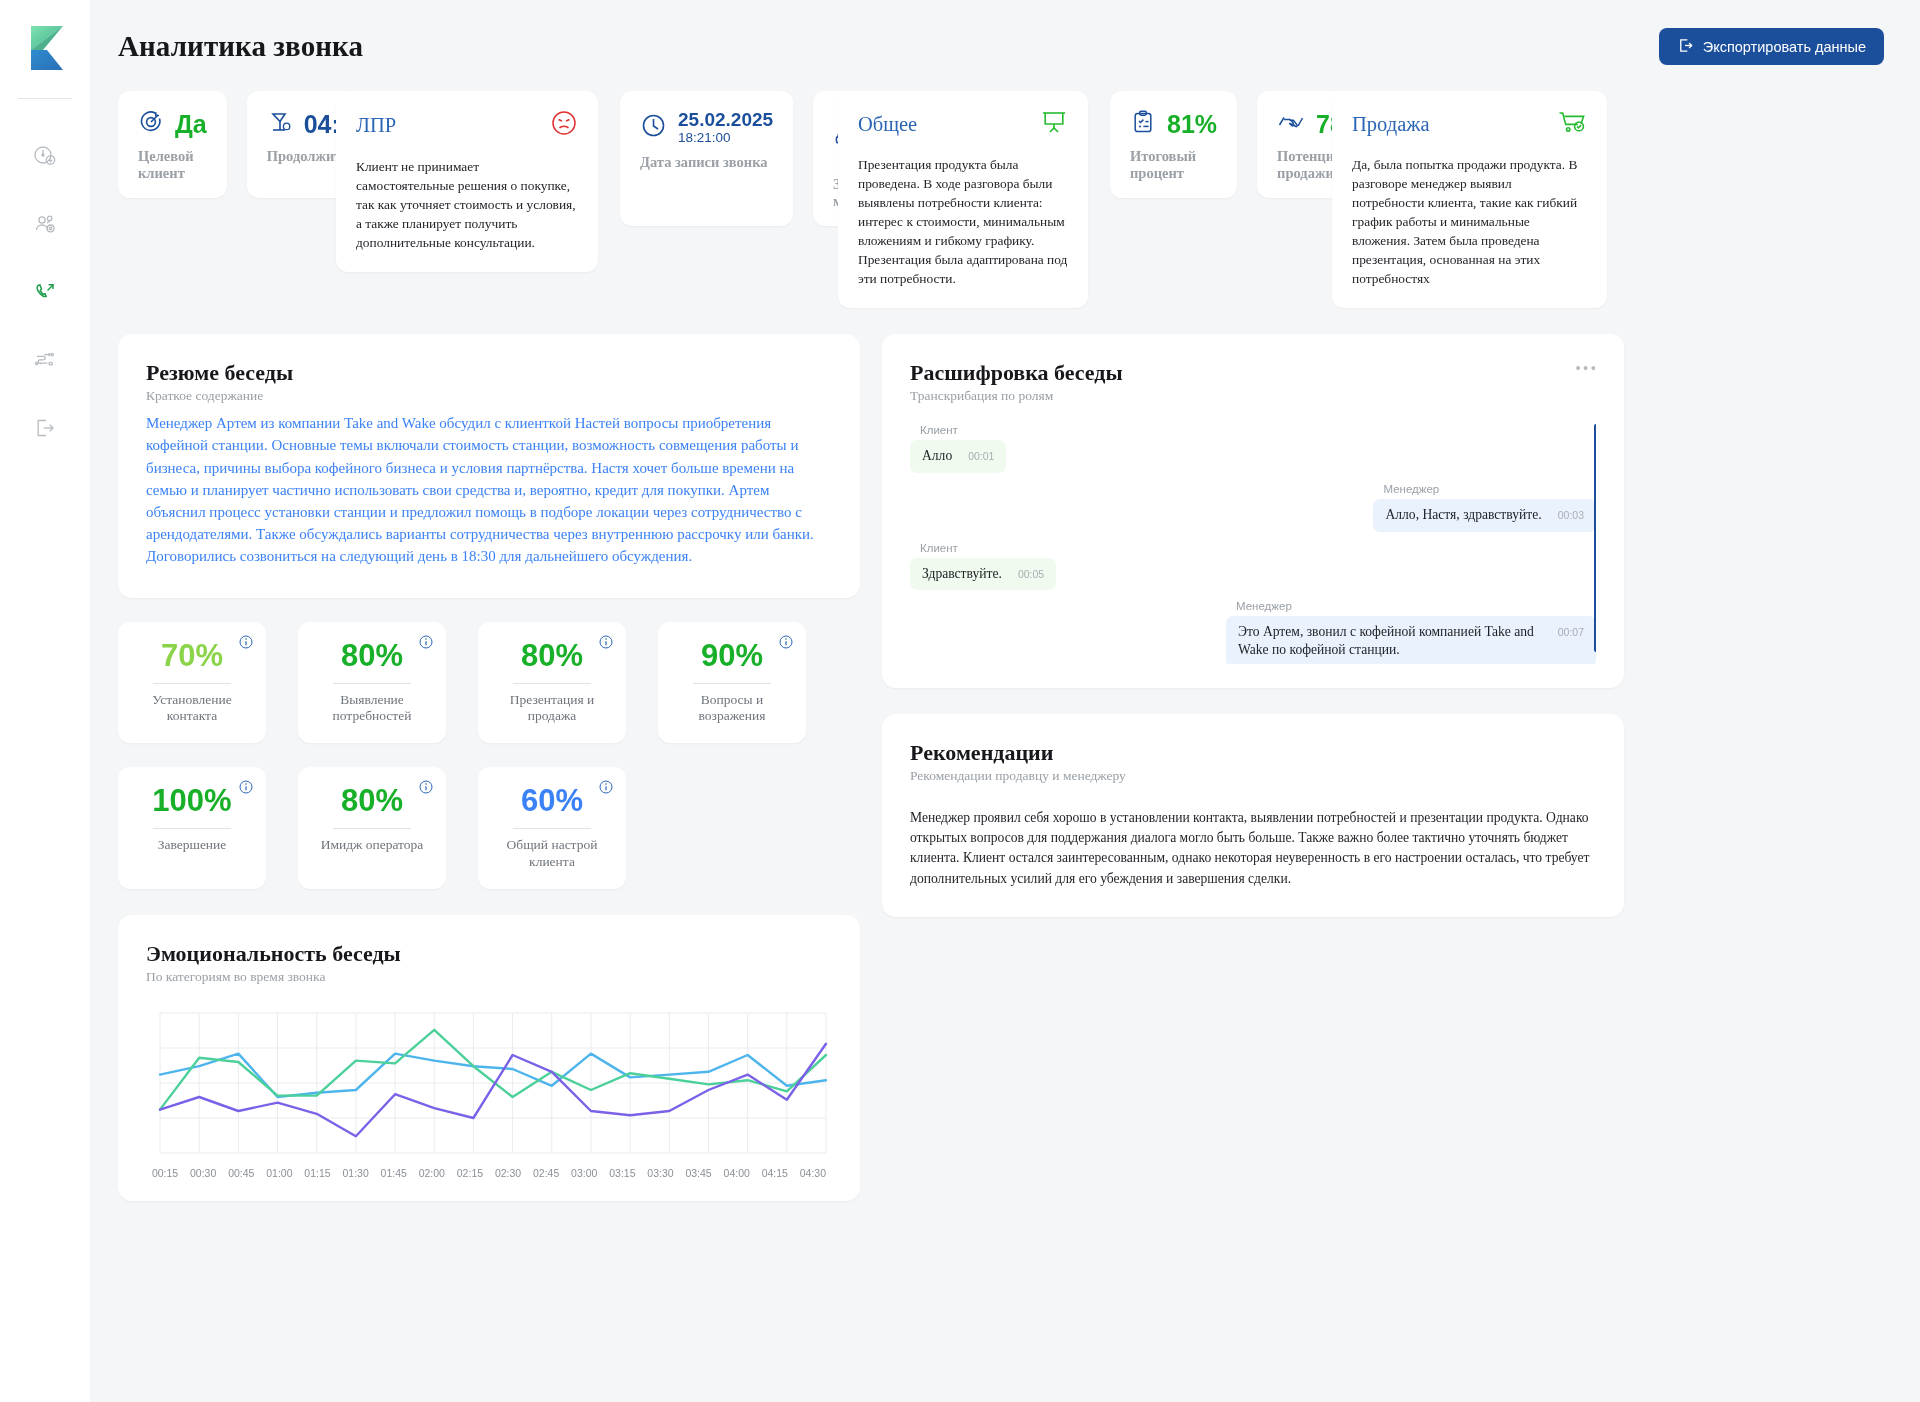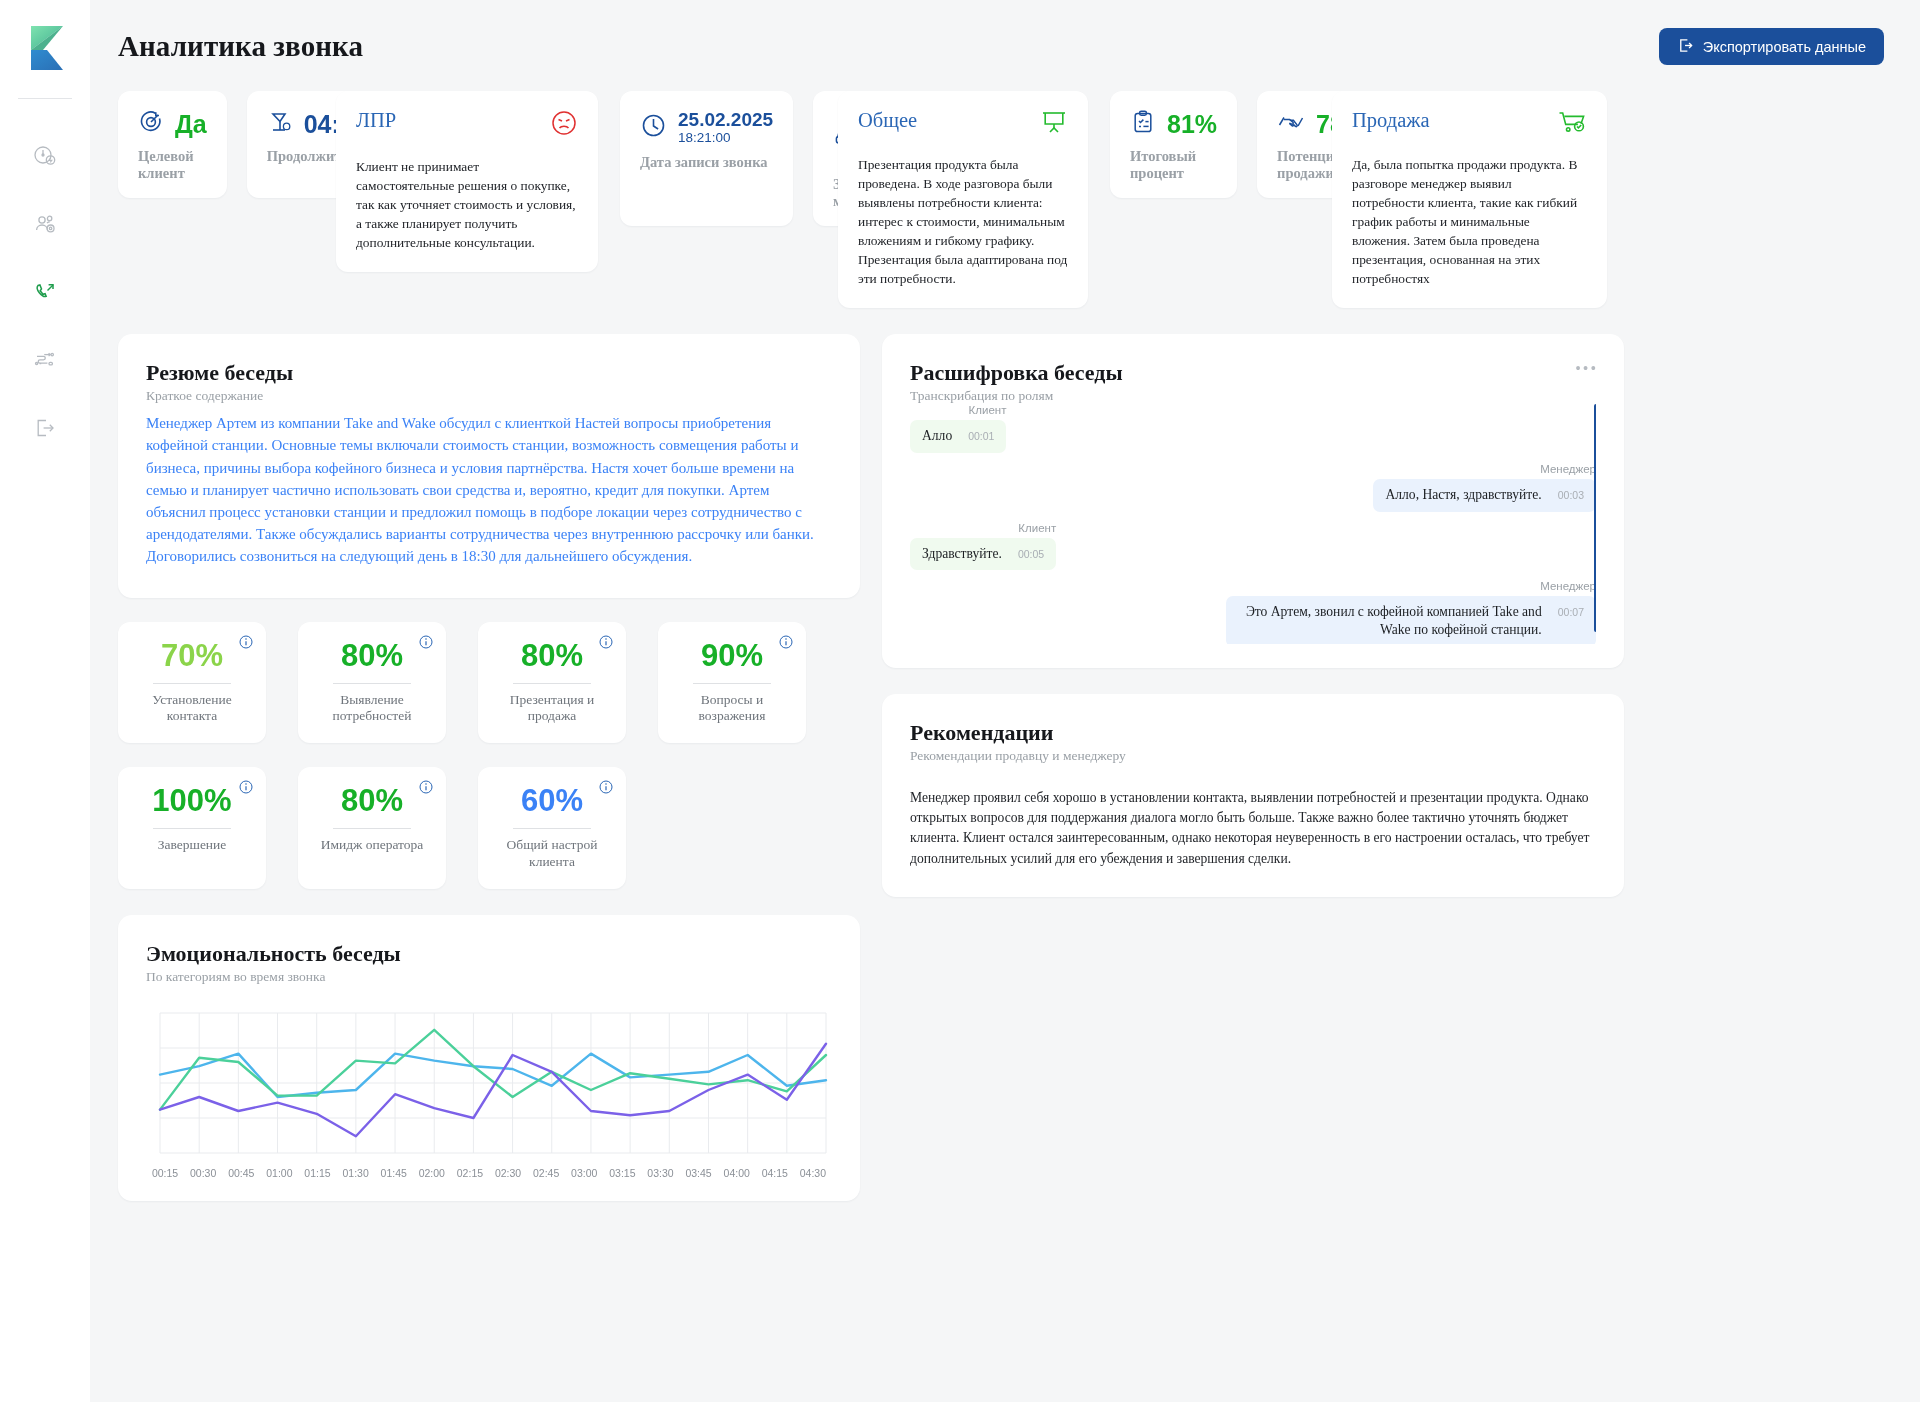--- a/index.html
+++ b/index.html
@@ -52,21 +52,21 @@
   .mini-top { display: flex; align-items: center; gap: 11px; }
   .mini-val { font-size: 25px; font-weight: 700; color: #17b028; font-family: "Liberation Sans", sans-serif; }
   .mini-val.unit { font-size: 25px; color: #1b4f9b; }
   .mini-unit { font-size: 13px; color: #8b9097; font-weight: 400; font-family: "Liberation Sans", sans-serif; }
   .mini-sub { font-size: 14.5px; color: #9aa0a6; margin-top: 9px; font-weight: bold; }
   .datelines { display: flex; flex-direction: column; line-height: 1.12; }
   .dateline1 { font-size: 19px; font-weight: 700; color: #1b4f9b; font-family: "Liberation Sans", sans-serif; }
   .dateline2 { font-size: 13.5px; color: #1b4f9b; font-family: "Liberation Sans", sans-serif; }
 
   .textcard { padding: 18px 20px 20px 20px; }
-  .tc-head { display: flex; align-items: flex-start; justify-content: space-between; }
+  .tc-head { display: flex; align-items: center; justify-content: space-between; }
   .tc-title { font-size: 20.5px; color: #2a66b5; font-weight: 400; }
   .tc-body { margin-top: 16px; font-size: 13.4px; line-height: 1.42; color: #22252a; }
 
   
   .lower { display: flex; gap: 22px; margin-top: 26px; align-items: flex-start; }
   .lower-left { width: 742px; }
   .lower-right { width: 742px; }
 
   .panel { background: #fff; border-radius: 14px; box-shadow: 0 1px 2px rgba(20,30,50,.05); }
   .panel-h { font-size: 22px; font-weight: 700; color: #16181c; }
@@ -91,21 +91,21 @@
   .chart-wrap { margin-top: 22px; }
   .x-labels { display: flex; margin-top: 6px; padding-left: 0; }
   .x-labels span {
     font-size: 10.5px; color: #8b9097; font-family: "Liberation Sans", sans-serif;
     flex: 1; text-align: center;
   }
 
   
   .transcript { padding: 26px 28px 24px 28px; position: relative; }
   .dots { position: absolute; right: 26px; top: 26px; letter-spacing: 2px; color: #b6bbc1; font-size: 16px; }
-  .tr-list { position: relative; height: 240px; overflow: hidden; text-align: right; }
+  .tr-list { margin-top: 20px; position: relative; height: 240px; overflow: hidden; }
   .tr-row { display: flex; margin-bottom: 10px; }
   .tr-row.client { justify-content: flex-start; }
   .tr-row.manager { justify-content: flex-end; }
   .tr-block { max-width: 370px; }
   .tr-role { font-size: 11.5px; color: #9aa0a6; font-family: "Liberation Sans", sans-serif; margin: 0 0 4px 10px; }
   .tr-bubble {
     border-radius: 7px; padding: 7px 12px 8px 12px;
     display: flex; align-items: baseline; gap: 16px;
     font-size: 13.6px; color: #1c1f23; line-height: 1.3;
   }

